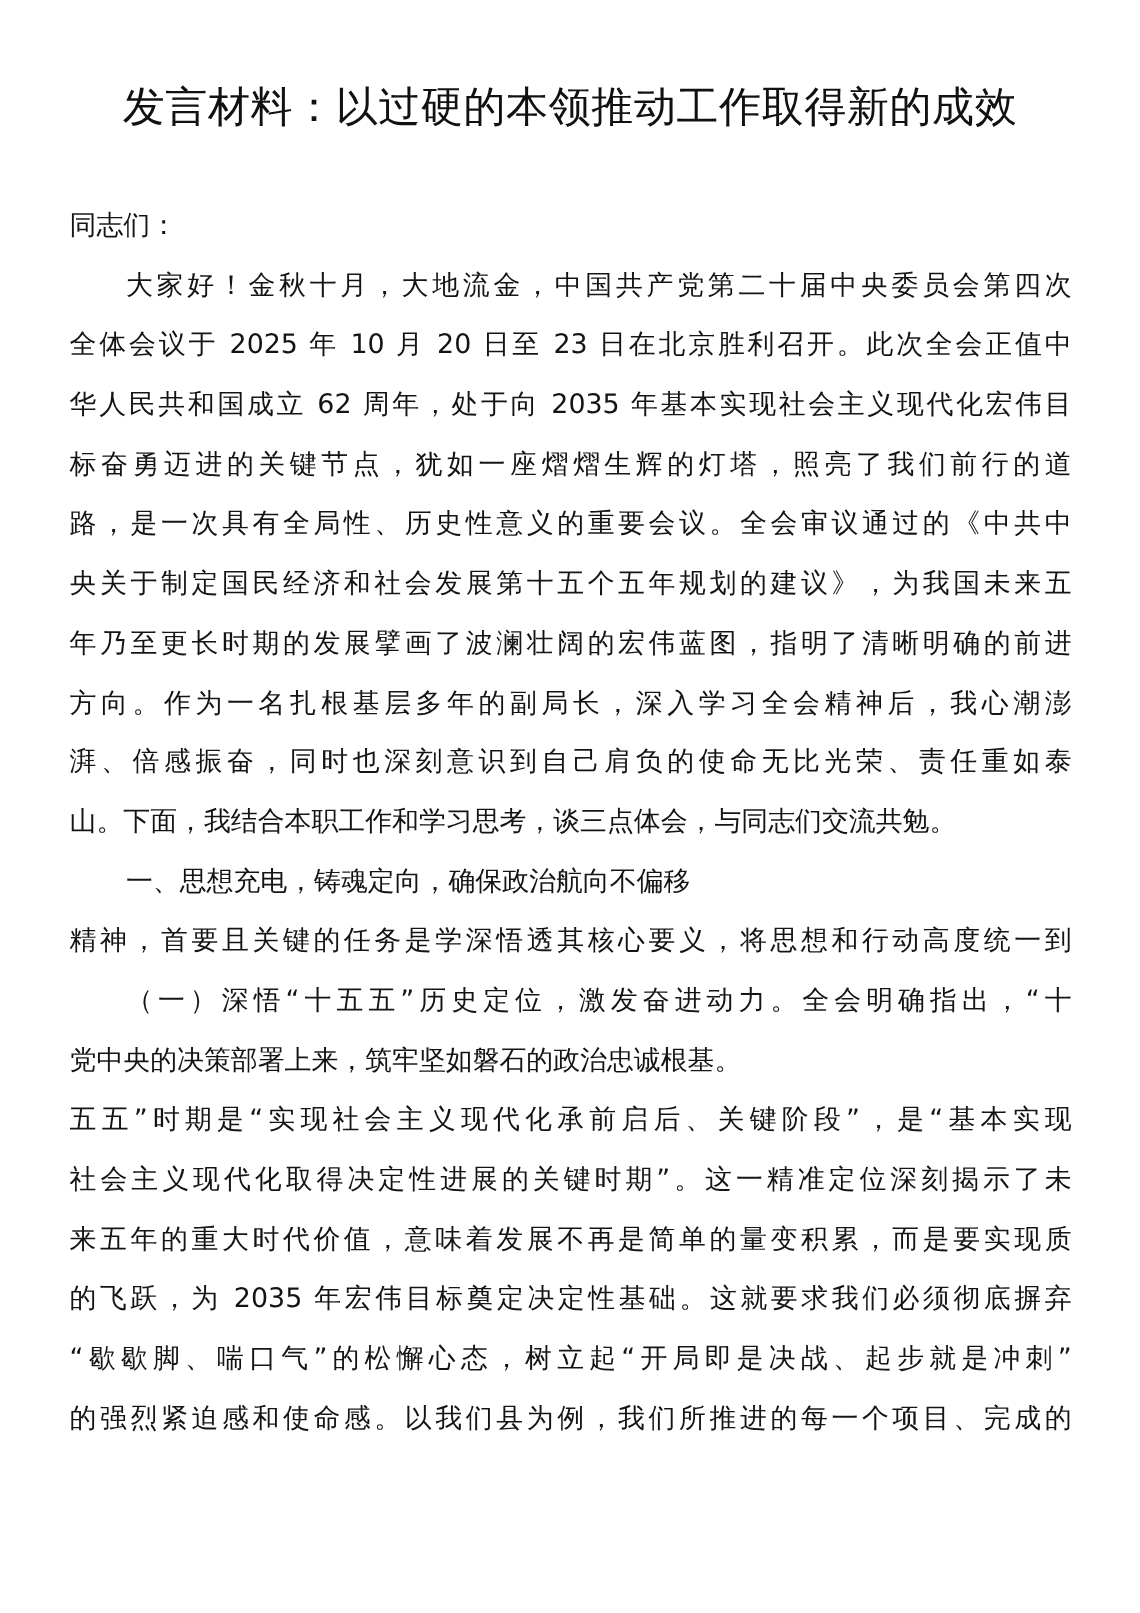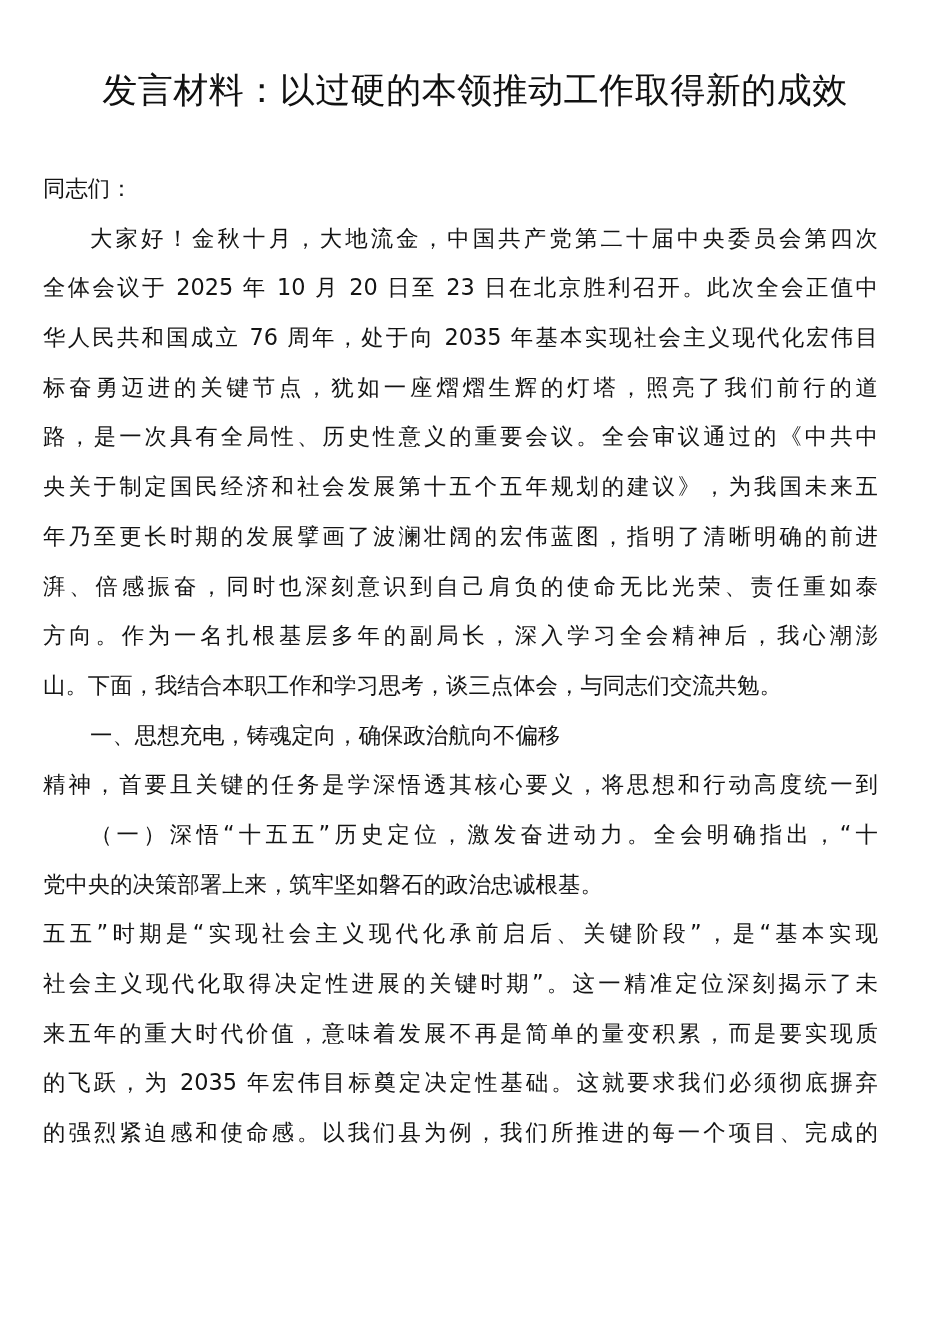--- a/index.html
+++ b/index.html
@@ -28,21 +28,21 @@
     width: 950px;
     text-align: center;
     font-size: 35px;
     line-height: 48px;
     letter-spacing: 0.5px;
     color: #111;
     white-space: nowrap;
   }
   .body-text {
     position: absolute;
-    left: 43px;
+    left: 58px;
     top: 164px;
     width: 835px;
   }
   .line {
     display: block;
     height: 49.7px;
     line-height: 49.7px;
     font-size: 22.4px;
     white-space: nowrap;
     text-align: justify;
@@ -62,31 +62,32 @@
 </head>
 <body>
 
 <div class="page">
   <div class="title">发言材料：以过硬的本领推动工作取得新的成效</div>
 
   <div class="body-text">
     <span class="line last">同志们：</span>
     <span class="line indent">大家好！金秋十月，大地流金，中国共产党第二十届中央委员会第四次</span>
     <span class="line">全体会议于 2025 年 10 月 20 日至 23 日在北京胜利召开。此次全会正值中</span>
-    <span class="line">华人民共和国成立 76 周年，处于向 2035 年基本实现社会主义现代化宏伟目</span>
+    <span class="line">华人民共和国成立 62 周年，处于向 2035 年基本实现社会主义现代化宏伟目</span>
     <span class="line">标奋勇迈进的关键节点，犹如一座熠熠生辉的灯塔，照亮了我们前行的道</span>
     <span class="line">路，是一次具有全局性、历史性意义的重要会议。全会审议通过的《中共中</span>
     <span class="line">央关于制定国民经济和社会发展第十五个五年规划的建议》，为我国未来五</span>
     <span class="line">年乃至更长时期的发展擘画了波澜壮阔的宏伟蓝图，指明了清晰明确的前进</span>
+    <span class="line">方向。作为一名扎根基层多年的副局长，深入学习全会精神后，我心潮澎</span>
     <span class="line">湃、倍感振奋，同时也深刻意识到自己肩负的使命无比光荣、责任重如泰</span>
-    <span class="line">方向。作为一名扎根基层多年的副局长，深入学习全会精神后，我心潮澎</span>
     <span class="line last">山。下面，我结合本职工作和学习思考，谈三点体会，与同志们交流共勉。</span>
     <span class="line indent last heading">一、思想充电，铸魂定向，确保政治航向不偏移</span>
     <span class="line">精神，首要且关键的任务是学深悟透其核心要义，将思想和行动高度统一到</span>
     <span class="line indent">（一）深悟“十五五”历史定位，激发奋进动力。全会明确指出，“十</span>
     <span class="line last">党中央的决策部署上来，筑牢坚如磐石的政治忠诚根基。</span>
     <span class="line">五五”时期是“实现社会主义现代化承前启后、关键阶段”，是“基本实现</span>
     <span class="line">社会主义现代化取得决定性进展的关键时期”。这一精准定位深刻揭示了未</span>
     <span class="line">来五年的重大时代价值，意味着发展不再是简单的量变积累，而是要实现质</span>
     <span class="line">的飞跃，为 2035 年宏伟目标奠定决定性基础。这就要求我们必须彻底摒弃</span>
+    <span class="line">“歇歇脚、喘口气”的松懈心态，树立起“开局即是决战、起步就是冲刺”</span>
     <span class="line">的强烈紧迫感和使命感。以我们县为例，我们所推进的每一个项目、完成的</span>
   </div>
 </div>
 
 </body></html>

